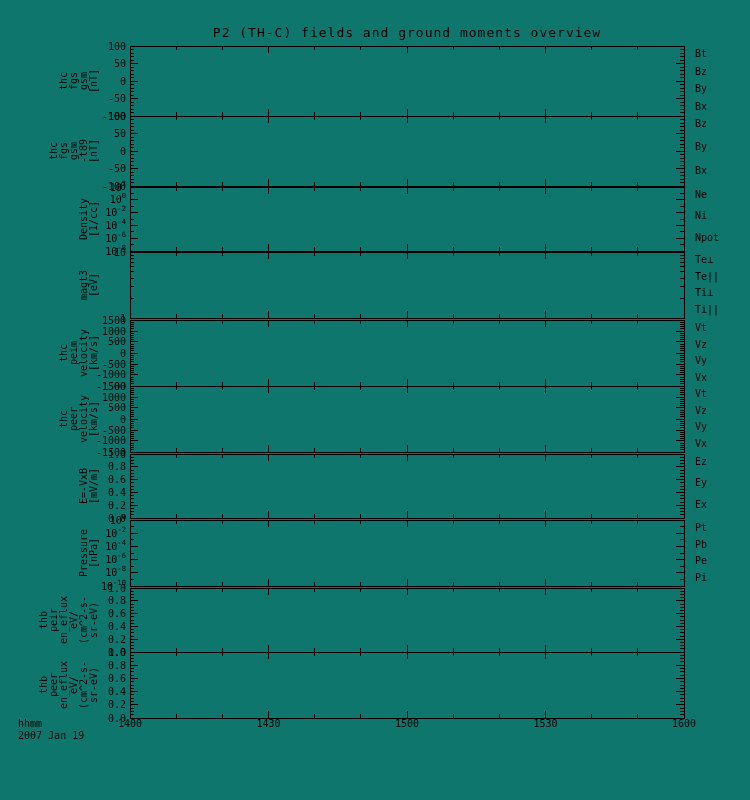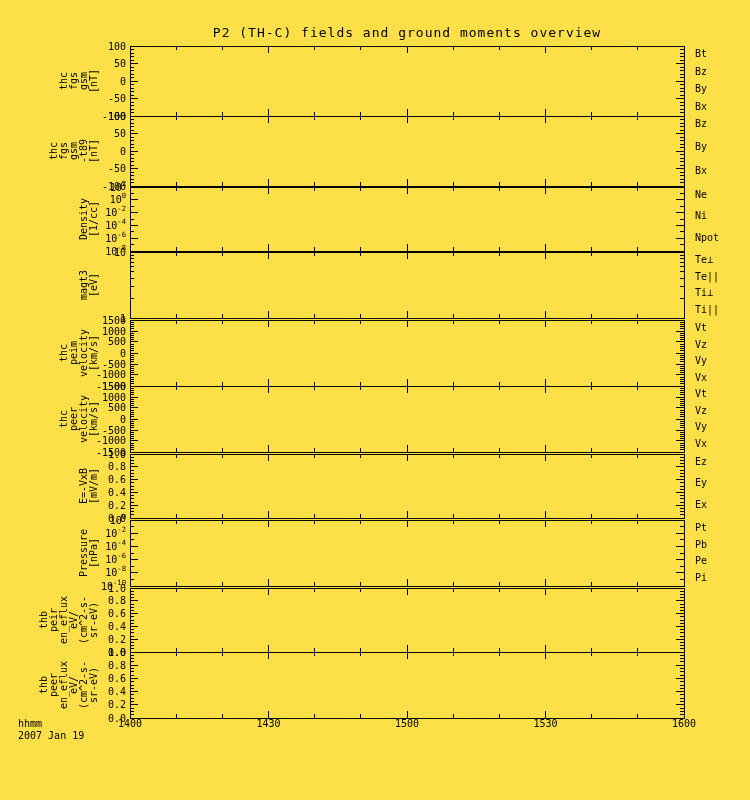--- a/index.html
+++ b/index.html
@@ -1,16 +1,16 @@
 <!DOCTYPE html>
 <html><head>
 <meta charset="utf-8">
 <style>
   html,body{margin:0;padding:0;background:#ffffff;}
-  #screen{position:relative;width:750px;height:800px;background:#fde047;overflow:hidden;}
+  #screen{position:relative;width:750px;height:800px;background:#0f766e;overflow:hidden;}
   svg text{font-family:"DejaVu Sans Mono","Liberation Mono",monospace;fill:#000000;}
   .title-text{font-size:13px;letter-spacing:1px;}
   .small-text{font-size:10px;}
 </style>
 </head>
 <body>
 
 <div id="screen">
   <svg id="plot" width="750" height="800" viewBox="0 0 750 800" shape-rendering="crispEdges">
     <text class="title-text" x="407" y="37" text-anchor="middle">P2 (TH-C) fields and ground moments overview</text>

